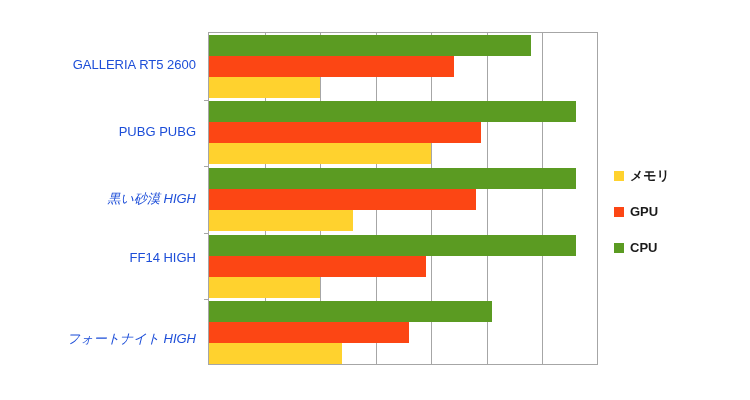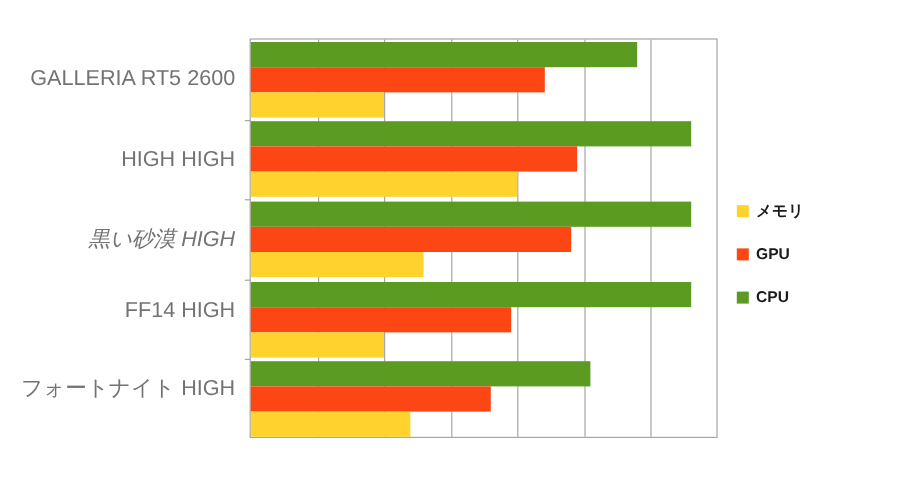--- a/index.html
+++ b/index.html
@@ -63,22 +63,22 @@
     width: 100%;
     display: block;
   }
 
   
   .cat-label {
     position: absolute;
     right: 554px;           
     text-align: center;
     white-space: nowrap;
-    font-size: 18px;
-    color: #737373;
+    font-size: 13px;
+    color: #1d4ed8;
     line-height: 16px;
   }
 
   
   #legend {
     position: absolute;
     left: 614px;
     top: 168px;
     display: flex;
     flex-direction: column;
@@ -176,24 +176,24 @@
           <div class="bar-row" style="top: 42px; width: 133.371px;">
             <span class="bar" style="background: rgb(255, 210, 46);"></span>
           </div>
         </div>
         <div class="axis-tick" style="top: 266.4px;"></div>
       </div>
   </div>
 
   <div id="category-labels">
       <div class="cat-label" style="top: 57.3px;">GALLERIA RT5 2600</div>
-      <div class="cat-label" style="top: 123.9px;">HIGH HIGH</div>
+      <div class="cat-label" style="top: 123.9px;">PUBG PUBG</div>
       <div class="cat-label" style="top: 190.5px; font-style: italic;">黒い砂漠  HIGH</div>
       <div class="cat-label" style="top: 250px;">FF14 HIGH</div>
-      <div class="cat-label" style="top: 315px;">フォートナイト  HIGH</div>
+      <div class="cat-label" style="top: 331px; font-style: italic;">フォートナイト  HIGH</div>
     </div>
 
   <div id="legend">
       <div class="legend-item">
         <span class="legend-swatch" style="background: rgb(255, 210, 46);"></span>
         <span class="legend-label">メモリ</span>
       </div>
       <div class="legend-item">
         <span class="legend-swatch" style="background: rgb(252, 70, 20);"></span>
         <span class="legend-label">GPU</span>

